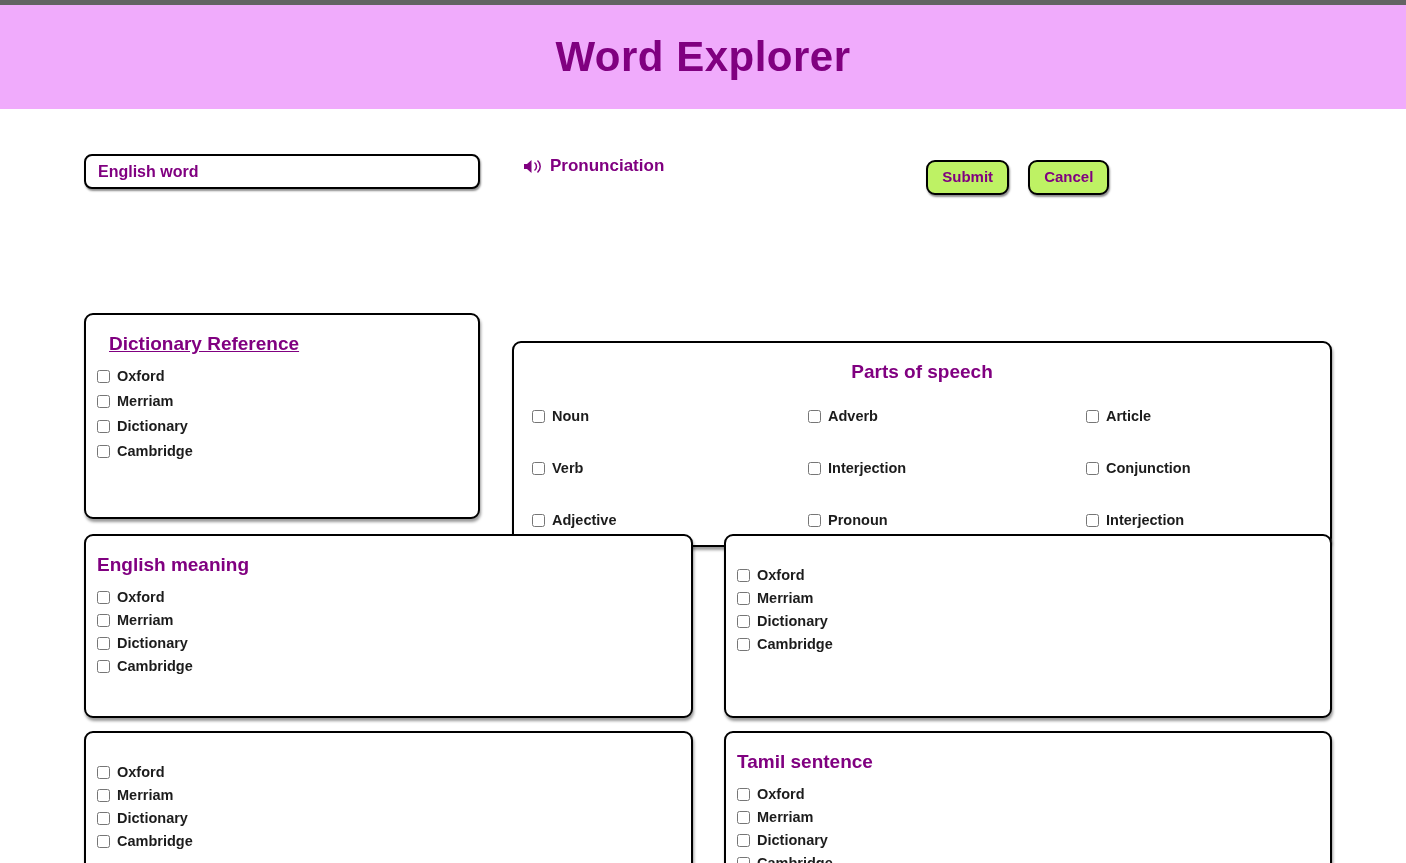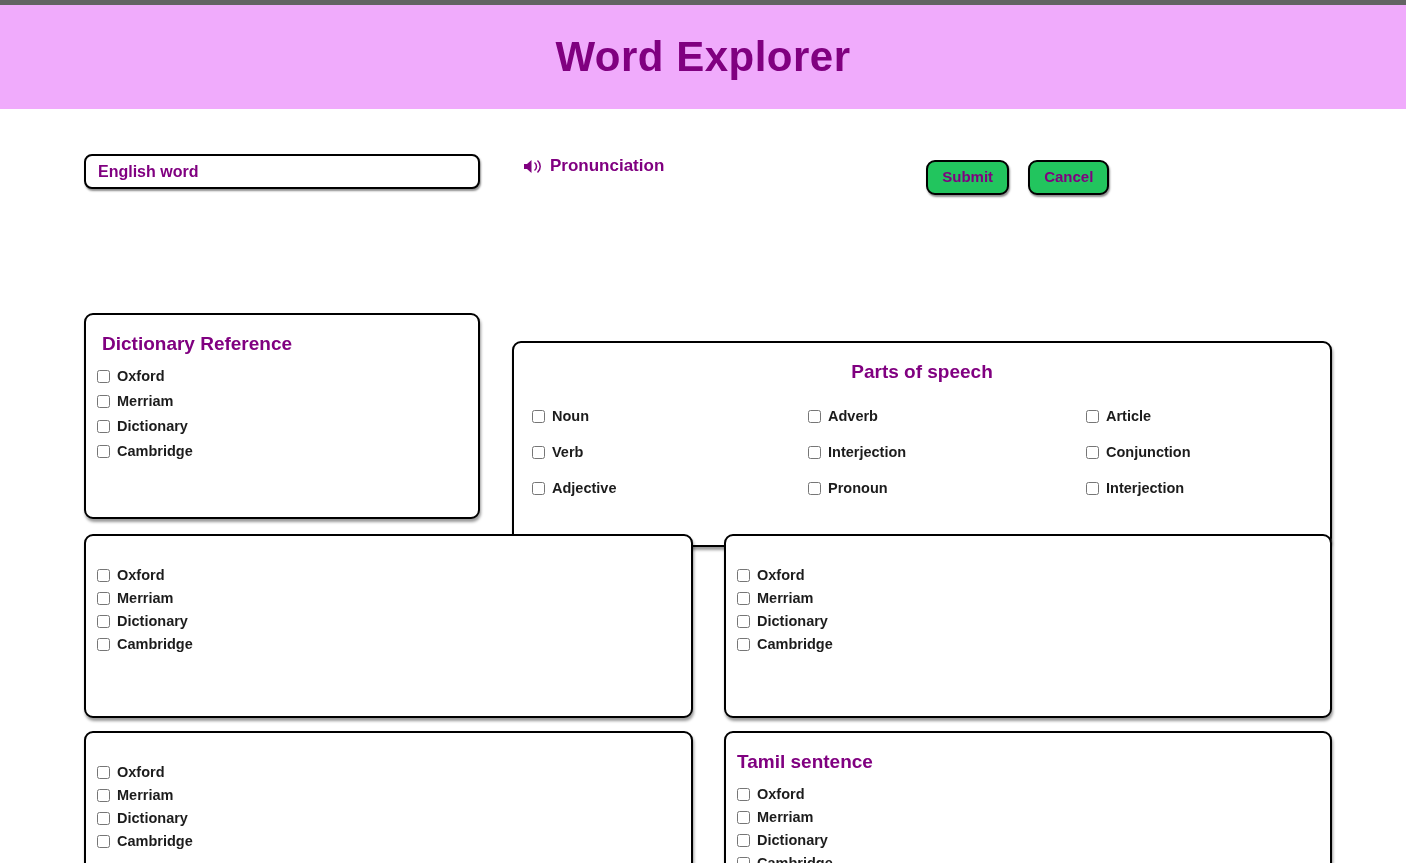--- a/index.html
+++ b/index.html
@@ -96,21 +96,21 @@
   .btn-group {
     display: flex;
     align-items: flex-start;
     gap: 19px;
     margin-left: 262px;
     margin-top: 6px;
   }
   .btn {
     border: 2px solid #000000;
     border-radius: 9px;
-    background: #22c55e;
+    background: #bef264;
     color: #800080;
     font-family: "Liberation Sans", sans-serif;
     font-size: 15px;
     font-weight: bold;
     padding: 7px 14px;
     cursor: pointer;
     box-shadow: 1px 2px 2px rgba(0,0,0,0.45);
     line-height: 1.1;
   }
 
@@ -150,34 +150,34 @@
     color: #1c1c1c;
   }
   .check-label.bold { font-weight: bold; }
   .check-label.semi { font-weight: bold; }
 
   
   #dictionary-reference-panel {
     left: 84px; top: 204px; width: 396px; height: 206px;
     padding: 18px 20px 0 11px;
   }
-  #dictionary-reference-panel .panel-title { margin-left: 5px; }
+  #dictionary-reference-panel .panel-title { margin-left: 12px; text-decoration: underline; }
   #dictionary-reference-panel .check-row { margin-top: 9px; }
   #dictionary-reference-panel .check-row:first-of-type { margin-top: 13px; }
 
   #parts-of-speech-panel {
     left: 512px; top: 204px; width: 820px; height: 206px;
     padding: 18px 18px 0 18px;
     margin-top: 28px;
   }
   .pos-grid {
     display: grid;
     grid-template-columns: 276px 278px auto;
     margin-top: 25px;
-    row-gap: 20px;
+    row-gap: 36px;
   }
   .pos-grid .check-row { margin-top: 0; }
 
   
   #english-meaning-panel {
     left: 84px; top: 425px; width: 609px; height: 184px;
     padding: 18px 20px 0 11px;
   }
   #tamil-meaning-panel {
     left: 724px; top: 425px; width: 608px; height: 184px;
@@ -288,20 +288,21 @@
         <span class="check-label semi">Pronoun</span>
       </label>
       <label class="check-row">
         <input type="checkbox" style="">
         <span class="check-label semi">Interjection</span>
       </label>
     </div>
   </div>
 
   <div class="panel" id="english-meaning-panel">
+    <h2 class="panel-title">English meaning</h2>
     <div class="meaning-list">
       <label class="check-row">
         <input type="checkbox" style="">
         <span class="check-label bold">Oxford</span>
       </label>
       <label class="check-row">
         <input type="checkbox" style="">
         <span class="check-label bold">Merriam</span>
       </label>
       <label class="check-row">

